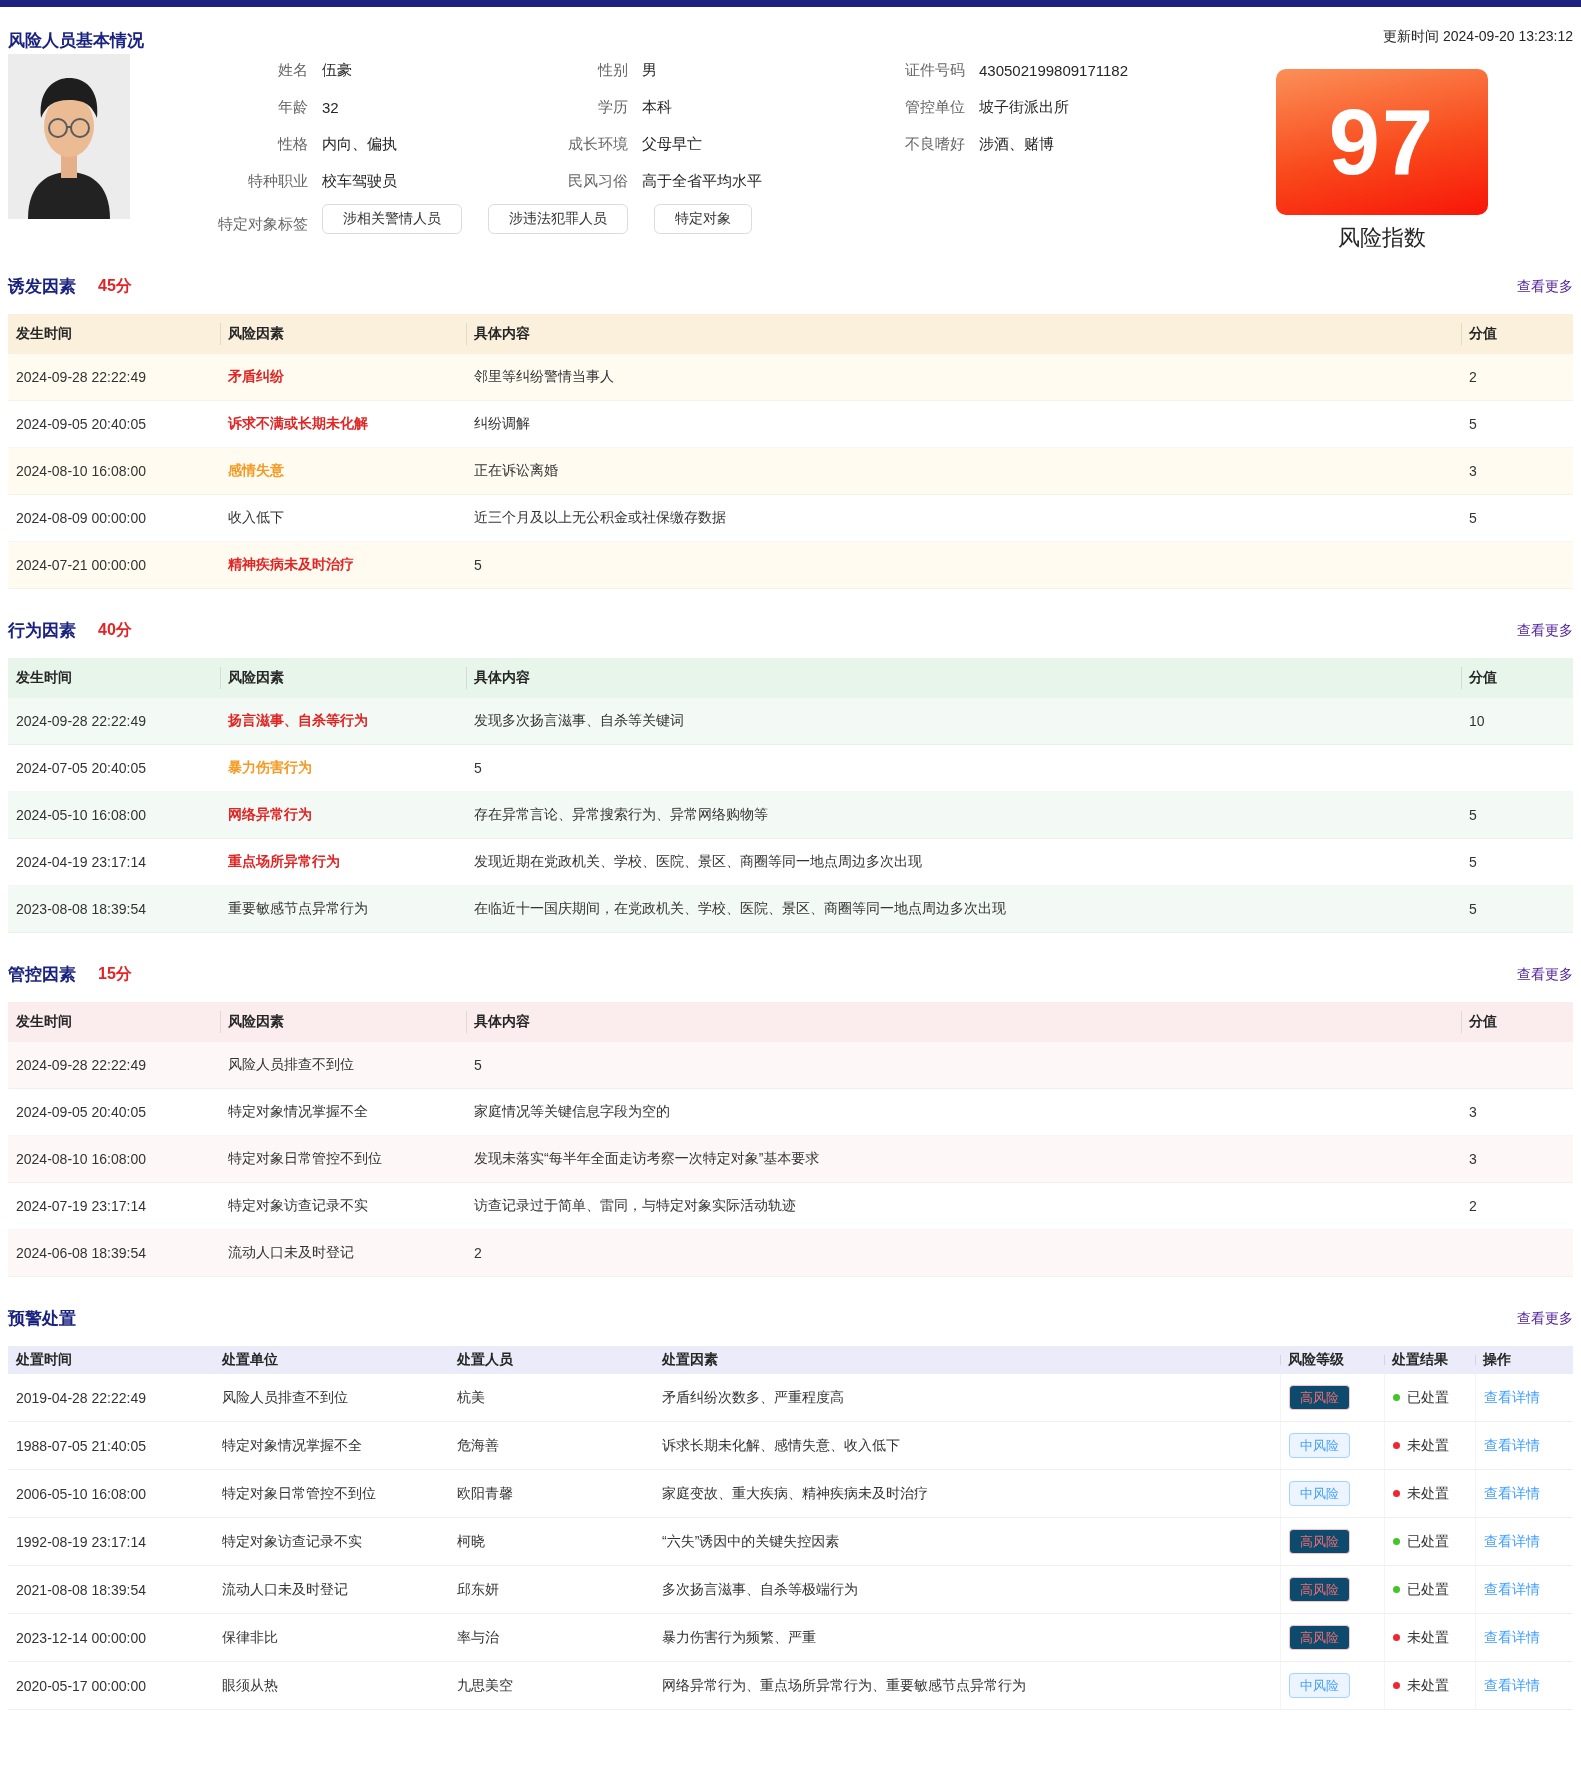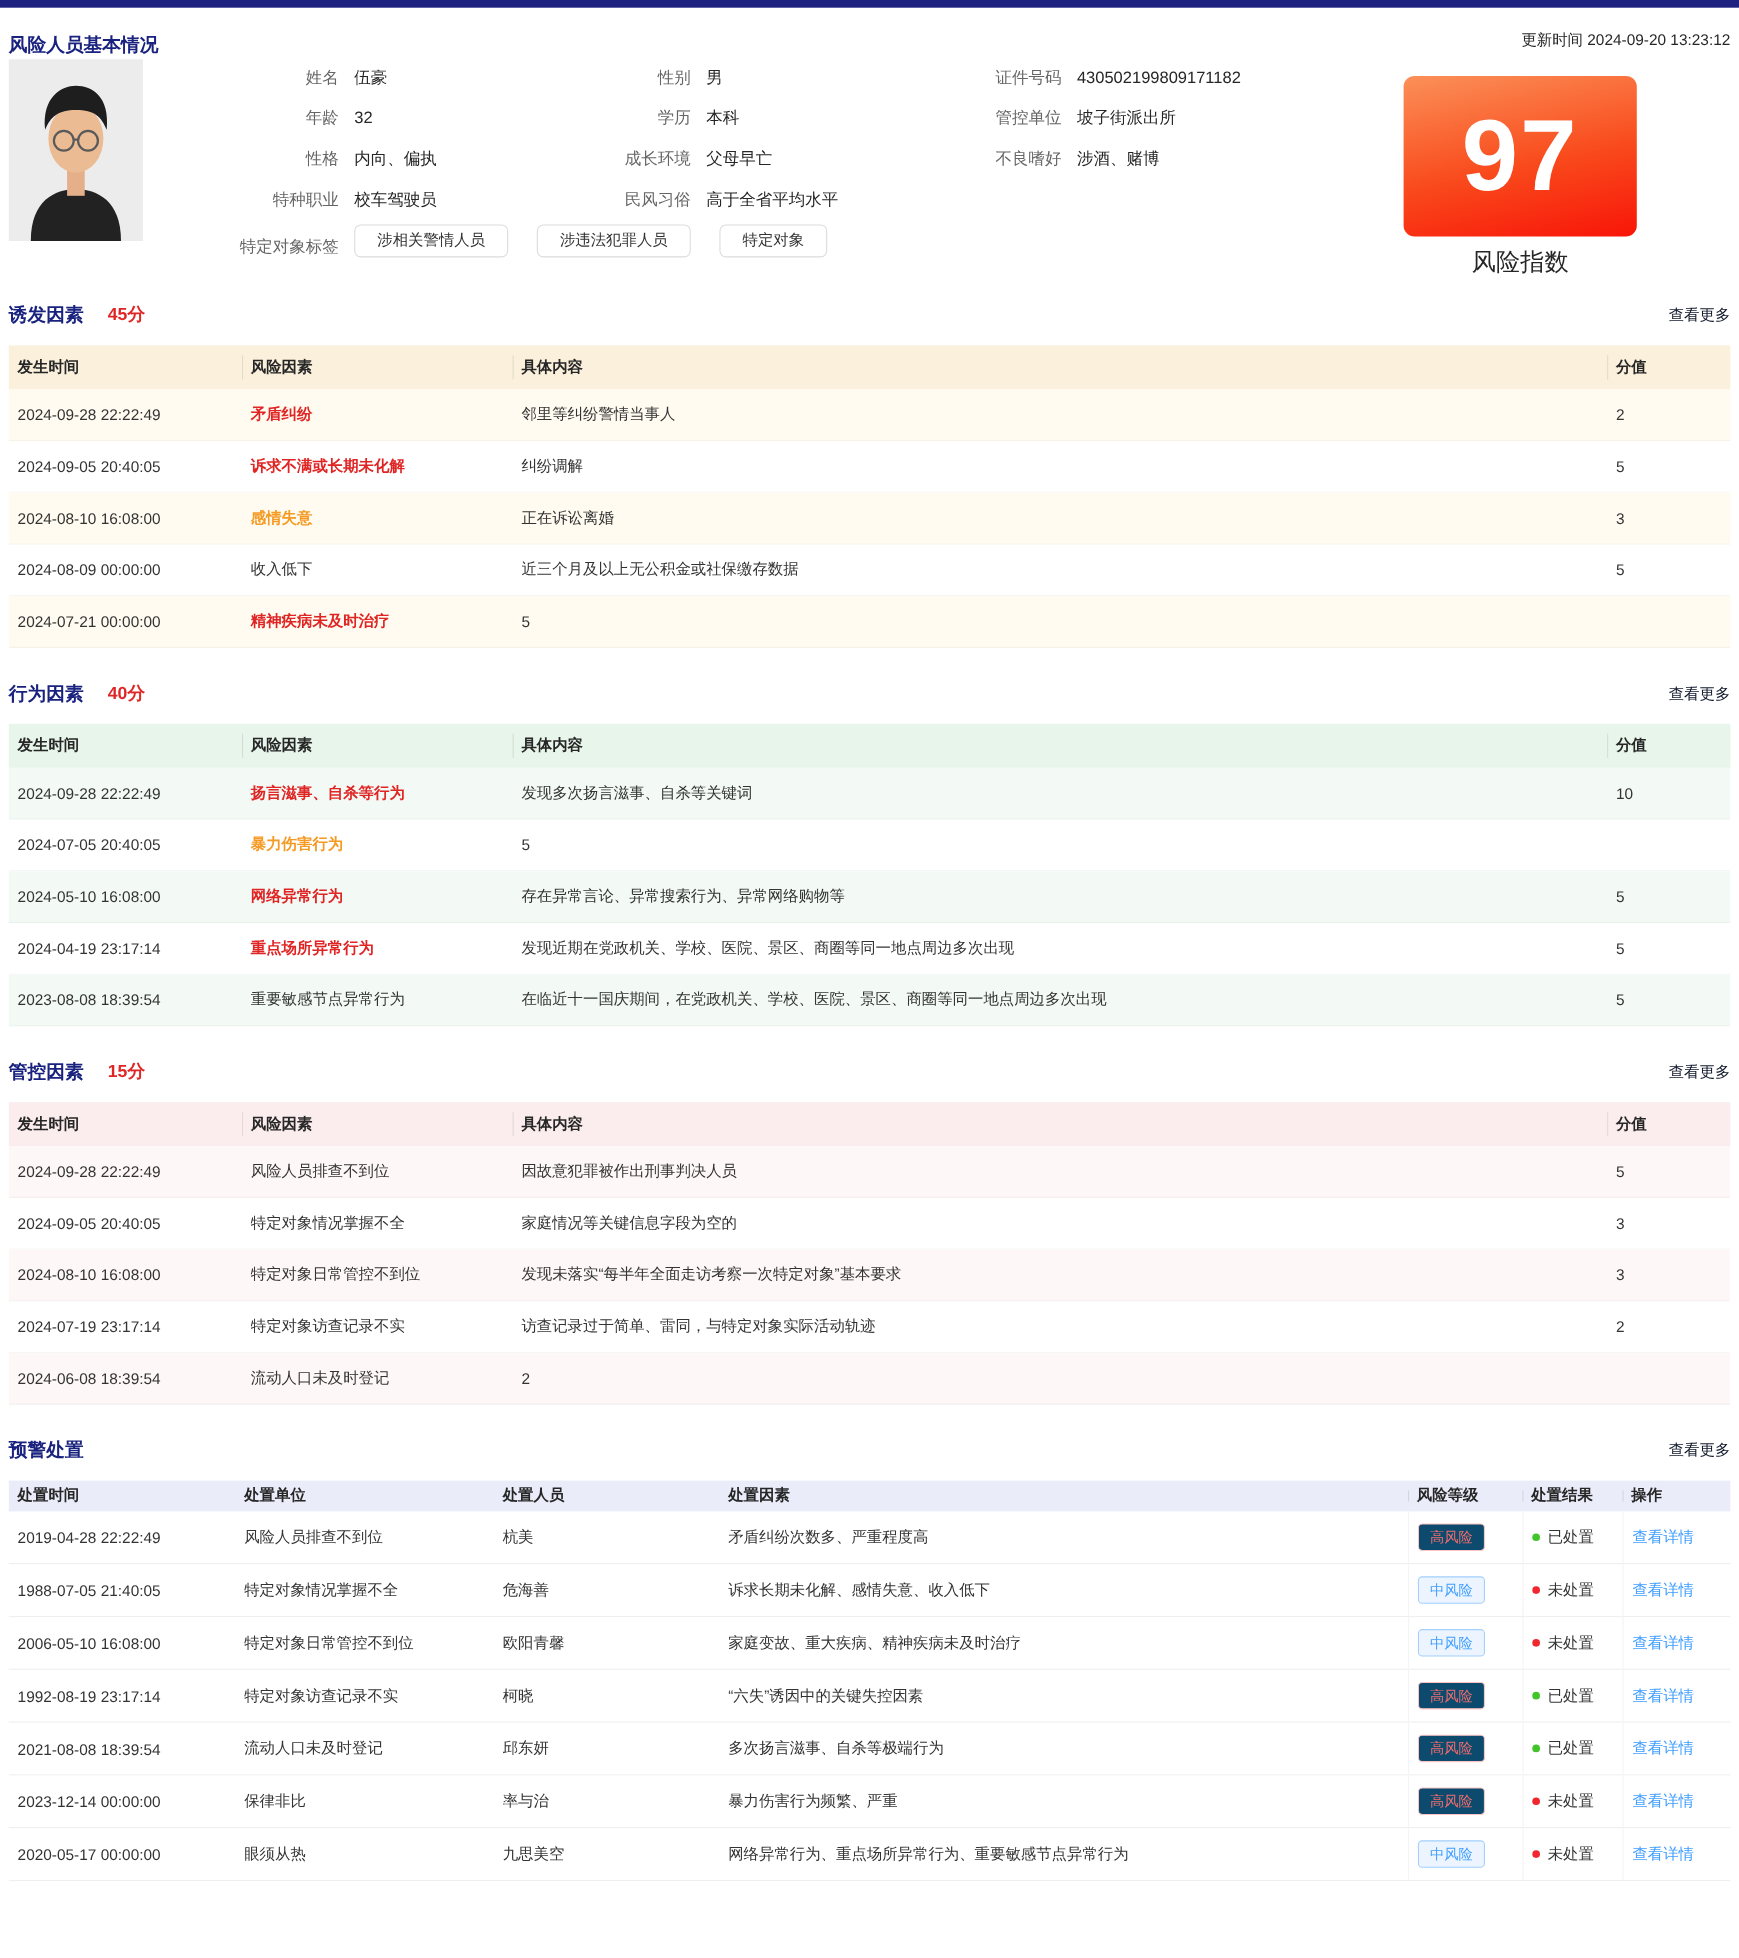--- a/index.html
+++ b/index.html
@@ -27,21 +27,21 @@
   .score-card{position:absolute;top:62px;left:1276px;width:212px;height:146px;border-radius:10px;
     background:linear-gradient(168deg,#FB9058 0%,#F94A1C 55%,#F81508 100%);
     display:flex;align-items:center;justify-content:center;}
   .score-num{color:#fff;font-size:92px;font-weight:700;line-height:1;letter-spacing:2px;}
   .score-caption{position:absolute;top:216px;left:1276px;width:212px;text-align:center;font-size:22px;color:#262626;}
   
   .sec{margin:0 8px;}
   .sec-head{display:flex;align-items:center;margin-top:30px;margin-bottom:16px;}
   .sec-title{font-size:17px;font-weight:700;color:#19227E;}
   .sec-score{font-size:16px;font-weight:700;color:#E02525;margin-left:22px;}
-  .view-more{margin-left:auto;font-size:14px;color:#0f172a;text-decoration:none;cursor:pointer;}
+  .view-more{margin-left:auto;font-size:14px;color:#4c1d95;text-decoration:none;cursor:pointer;}
   
   .thead{display:grid;height:40px;font-size:14px;font-weight:700;color:#262626;}
   .trow{display:grid;height:46px;font-size:14px;color:#333;border-bottom:1px solid rgba(0,0,0,0.035);}
   .cols4{grid-template-columns:212px 246px 1fr 112px;}
   .cell{display:flex;align-items:center;height:100%;padding-left:8px;position:relative;box-sizing:border-box;}
   .thead .cell + .cell:before{content:"";position:absolute;left:0;top:9px;bottom:9px;width:1px;background:rgba(0,0,0,0.09);}
   .theme-amber .thead{background:#FAF0DC;}
   .theme-amber .trow:nth-child(odd){background:#FFFBF0;}
   .theme-green .thead{background:#E7F5EB;}
   .theme-green .trow:nth-child(odd){background:#F3FAF5;}
@@ -250,21 +250,20 @@
   <div class="thead cols4">
     <div class="cell">发生时间</div>
     <div class="cell">风险因素</div>
     <div class="cell">具体内容</div>
     <div class="cell">分值</div>
   </div>
   <div>
     <div class="trow cols4">
       <div class="cell">2024-09-28 22:22:49</div>
       <div class="cell factor normal">风险人员排查不到位</div>
-      <div class="cell">因故意犯罪被作出刑事判决人员</div>
       <div class="cell">5</div>
     </div>
     <div class="trow cols4">
       <div class="cell">2024-09-05 20:40:05</div>
       <div class="cell factor normal">特定对象情况掌握不全</div>
       <div class="cell">家庭情况等关键信息字段为空的</div>
       <div class="cell">3</div>
     </div>
     <div class="trow cols4">
       <div class="cell">2024-08-10 16:08:00</div>

